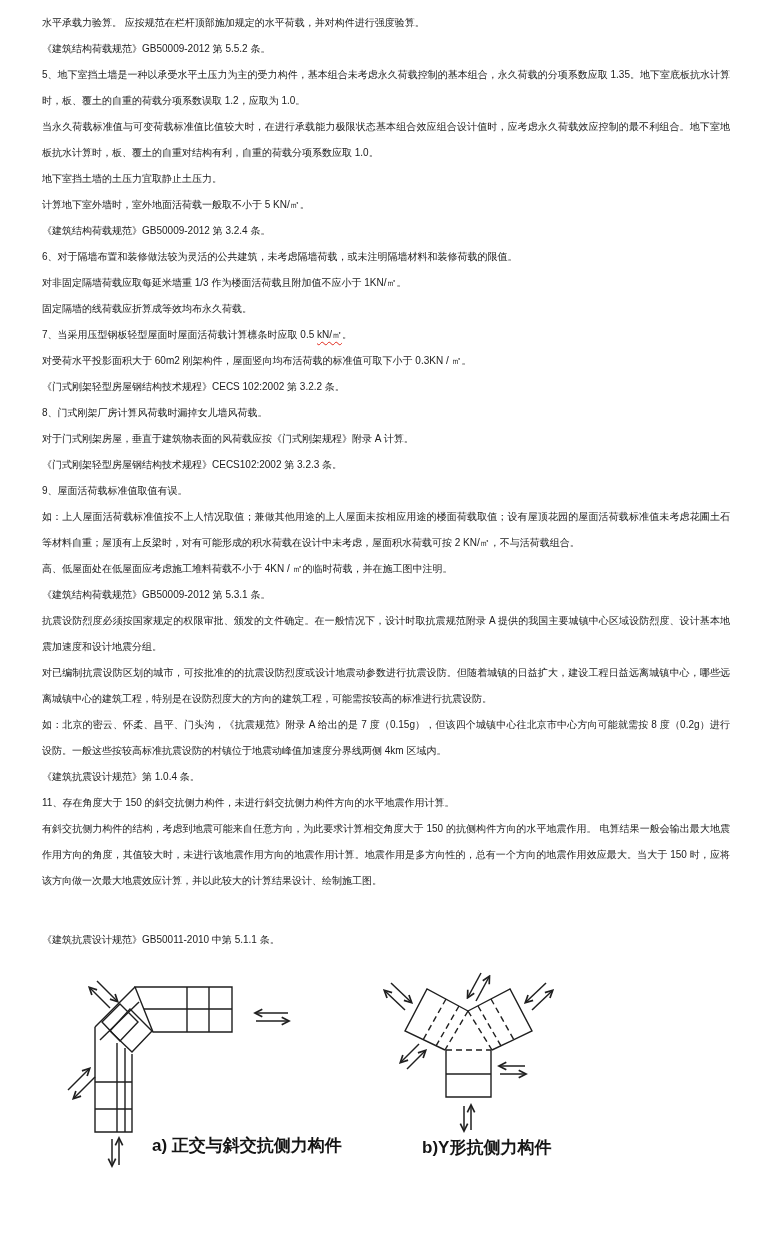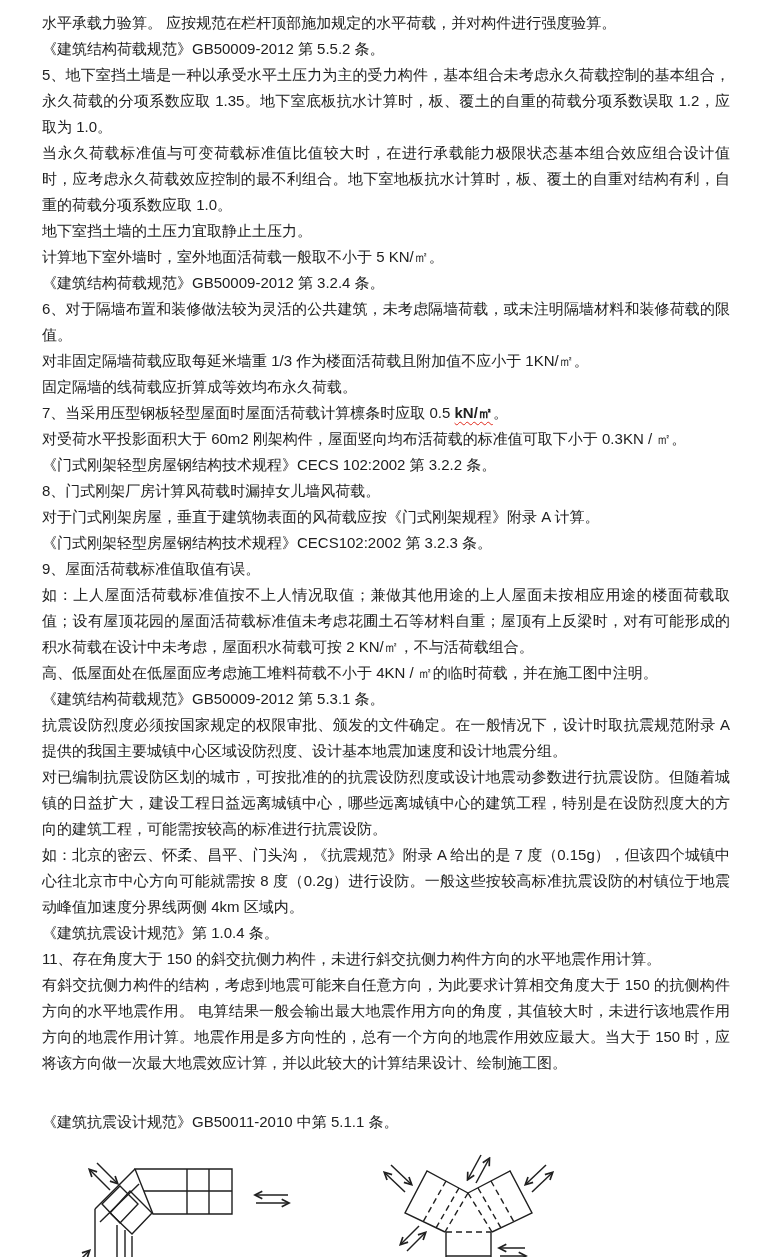--- a/index.html
+++ b/index.html
@@ -12,35 +12,34 @@
     height: 1257px;
     overflow: hidden;
     font-family: "Liberation Sans", sans-serif;
     color: #212121;
   }
   .page {
     padding: 10px 42px 0 42px;
   }
   p.doc {
     margin: 0;
-    font-size: 15px;
+    font-size: 10px;
     line-height: 26px;
     text-align: justify;
     word-break: break-all;
   }
   p.doc.gap-top {
     margin-top: 33px;
   }
   .squiggle {
     text-decoration-line: underline;
     text-decoration-style: wavy;
     text-decoration-color: #e02a1d;
     text-decoration-thickness: 1px;
     text-underline-offset: 3px;
-    font-weight: bold;
   }
   .figures {
     display: flex;
     align-items: flex-start;
     margin: 16px 0 0 18px;
     gap: 0;
   }
   svg { display: block; }
   svg text.cap {
     font-family: "Liberation Sans", sans-serif;

